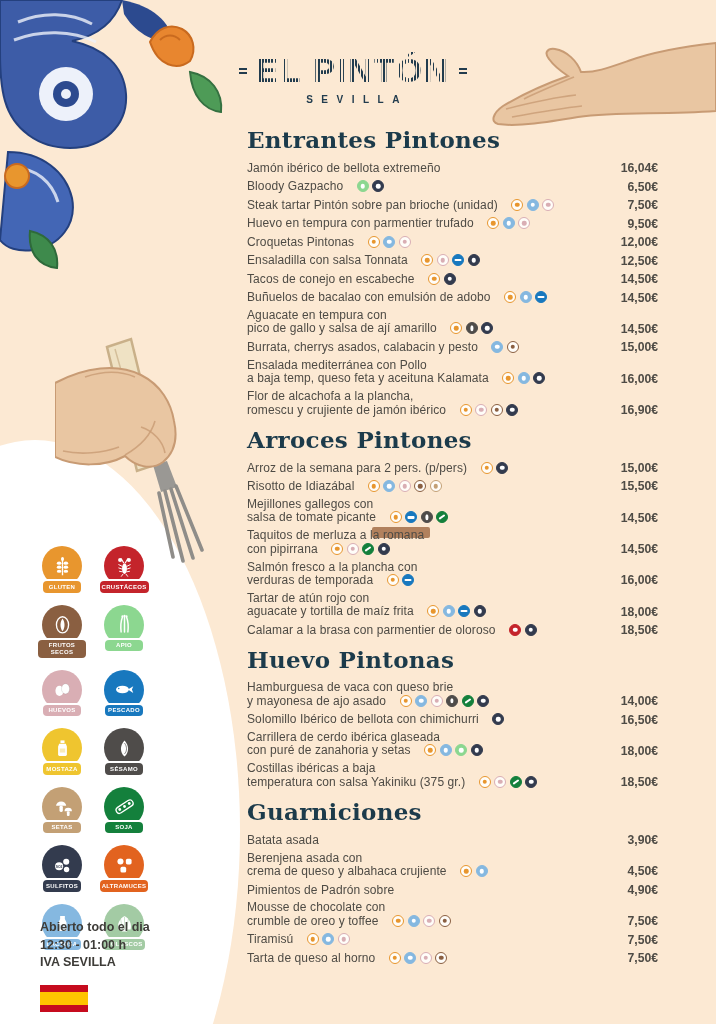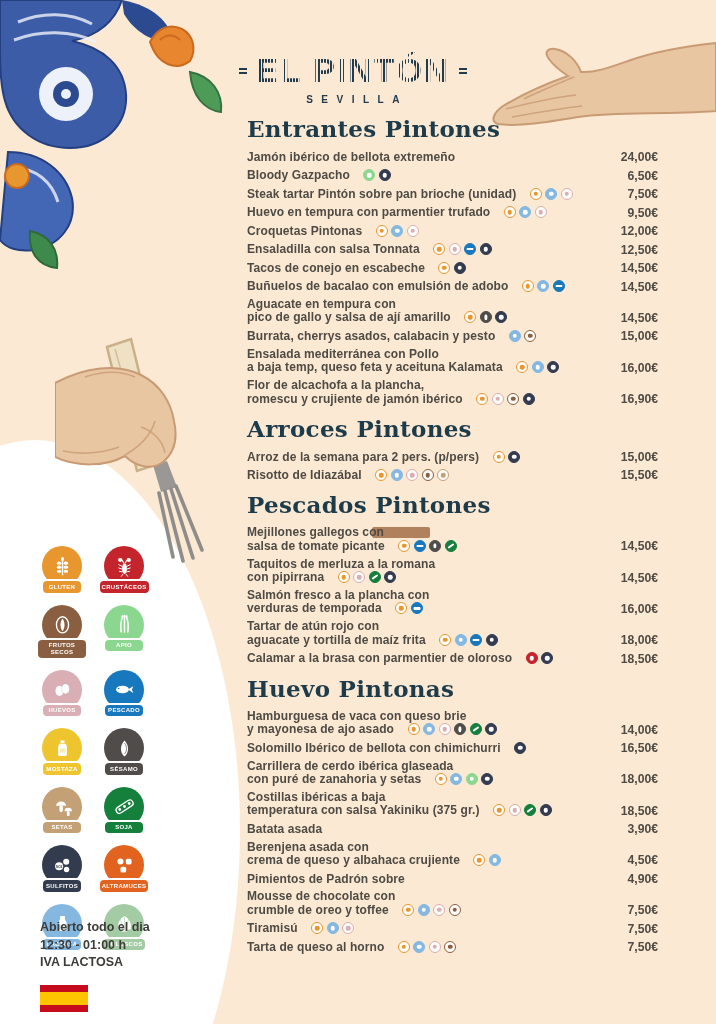--- a/index.html
+++ b/index.html
@@ -21,23 +21,23 @@
   @supports ((-webkit-background-clip:text) or (background-clip:text)){
     .logo-title{background:repeating-linear-gradient(90deg,#223C4E 0px,#223C4E 1.6px,rgba(0,0,0,0) 1.6px,rgba(0,0,0,0) 3.1px);
                 -webkit-background-clip:text;background-clip:text;color:transparent;}
   }
   .logo-sub{margin-top:4px;font-size:10px;font-weight:bold;letter-spacing:8.5px;
             padding-left:8px;color:#223C4E;}
   
   .menu{position:absolute;left:247px;top:116px;width:411px;z-index:3;color:#4E4B45;}
   .sec-title{font-family:"DejaVu Serif","Liberation Serif",serif;font-weight:bold;
              color:#1C3B4B;font-size:23px;line-height:26px;margin:10px 0 8px 0;letter-spacing:.3px;}
-  .menu > .sec:first-child .sec-title{margin-top:0;}
+  .menu > .sec:first-child .sec-title{margin-top:11px;}
   .row{display:flex;justify-content:space-between;align-items:flex-end;margin-bottom:4.5px;}
-  .iname{font-size:12px;font-weight:bold;line-height:13.4px;letter-spacing:.1px;}
+  .iname{font-size:12px;font-weight:normal;line-height:13.4px;letter-spacing:.1px;}
   .iprice{font-size:12.2px;font-weight:bold;white-space:nowrap;margin-left:8px;}
   .icons{margin-left:10px;white-space:nowrap;display:inline-block;}
   .dot{display:inline-block;width:12px;height:12px;border-radius:50%;margin-left:3.5px;
        vertical-align:-2px;position:relative;box-sizing:border-box;}
   .dot i{position:absolute;left:50%;top:50%;transform:translate(-50%,-50%);
          width:4.5px;height:4.5px;border-radius:50%;display:block;}
   .dot.d-pescado i{width:7px;height:2.2px;border-radius:1px;}
   .dot.d-soja i{width:7px;height:2.2px;border-radius:1px;transform:translate(-50%,-50%) rotate(-35deg);}
   .dot.d-sesamo i{width:3.2px;height:5.5px;border-radius:50%;}
   
@@ -113,21 +113,21 @@
         </span>
     </div>
     <div class="logo-sub">SEVILLA</div>
   </header>
 
   <main class="menu">
       <section class="sec">
         <h2 class="sec-title">Entrantes Pintones</h2>
         <div class="row">
           <div class="iname">Jamón ibérico de bellota extremeño</div>
-          <div class="iprice">24,00€</div>
+          <div class="iprice">16,04€</div>
         </div>
         <div class="row">
           <div class="iname">Bloody Gazpacho<span class="icons"><span class="dot d-apio" style="background: rgb(140, 215, 144); border: 1.6px solid rgb(140, 215, 144);"><i style="background: rgb(255, 255, 255);"></i></span><span class="dot d-sulfitos" style="background: rgb(51, 59, 78); border: 1.6px solid rgb(51, 59, 78);"><i style="background: rgb(255, 255, 255);"></i></span></span></div>
           <div class="iprice">6,50€</div>
         </div>
         <div class="row">
           <div class="iname">Steak tartar Pintón sobre pan brioche (unidad)<span class="icons"><span class="dot d-gluten" style="background: rgb(255, 253, 249); border: 1.6px solid rgb(232, 150, 46);"><i style="background: rgb(232, 150, 46);"></i></span><span class="dot d-lactosa" style="background: rgb(133, 184, 224); border: 1.6px solid rgb(133, 184, 224);"><i style="background: rgb(255, 255, 255);"></i></span><span class="dot d-huevos" style="background: rgb(255, 253, 249); border: 1.6px solid rgb(217, 174, 180);"><i style="background: rgb(217, 174, 180);"></i></span></span></div>
           <div class="iprice">7,50€</div>
         </div>
         <div class="row">
@@ -172,21 +172,20 @@
         <div class="row">
           <div class="iname">Arroz de la semana para 2 pers. (p/pers)<span class="icons"><span class="dot d-gluten" style="background: rgb(255, 253, 249); border: 1.6px solid rgb(232, 150, 46);"><i style="background: rgb(232, 150, 46);"></i></span><span class="dot d-sulfitos" style="background: rgb(51, 59, 78); border: 1.6px solid rgb(51, 59, 78);"><i style="background: rgb(255, 255, 255);"></i></span></span></div>
           <div class="iprice">15,00€</div>
         </div>
         <div class="row">
           <div class="iname">Risotto de Idiazábal<span class="icons"><span class="dot d-gluten" style="background: rgb(255, 253, 249); border: 1.6px solid rgb(232, 150, 46);"><i style="background: rgb(232, 150, 46);"></i></span><span class="dot d-lactosa" style="background: rgb(133, 184, 224); border: 1.6px solid rgb(133, 184, 224);"><i style="background: rgb(255, 255, 255);"></i></span><span class="dot d-huevos" style="background: rgb(255, 253, 249); border: 1.6px solid rgb(217, 174, 180);"><i style="background: rgb(217, 174, 180);"></i></span><span class="dot d-frutos_secos" style="background: rgb(255, 253, 249); border: 1.6px solid rgb(138, 95, 65);"><i style="background: rgb(138, 95, 65);"></i></span><span class="dot d-setas" style="background: rgb(255, 253, 249); border: 1.6px solid rgb(195, 160, 117);"><i style="background: rgb(195, 160, 117);"></i></span></span></div>
           <div class="iprice">15,50€</div>
         </div>
       </section>
       <section class="sec">
-        <h2 class="sec-title">Pescados Pintones</h2>
         <div class="row">
           <div class="iname">Mejillones gallegos con<br>salsa de tomate picante<span class="icons"><span class="dot d-gluten" style="background: rgb(255, 253, 249); border: 1.6px solid rgb(232, 150, 46);"><i style="background: rgb(232, 150, 46);"></i></span><span class="dot d-pescado" style="background: rgb(24, 120, 190); border: 1.6px solid rgb(24, 120, 190);"><i style="background: rgb(255, 255, 255);"></i></span><span class="dot d-sesamo" style="background: rgb(79, 76, 74); border: 1.6px solid rgb(79, 76, 74);"><i style="background: rgb(255, 255, 255);"></i></span><span class="dot d-soja" style="background: rgb(20, 128, 60); border: 1.6px solid rgb(20, 128, 60);"><i style="background: rgb(255, 255, 255);"></i></span></span></div>
           <div class="iprice">14,50€</div>
         </div>
         <div class="row">
           <div class="iname">Taquitos de merluza a la romana<br>con pipirrana<span class="icons"><span class="dot d-gluten" style="background: rgb(255, 253, 249); border: 1.6px solid rgb(232, 150, 46);"><i style="background: rgb(232, 150, 46);"></i></span><span class="dot d-huevos" style="background: rgb(255, 253, 249); border: 1.6px solid rgb(217, 174, 180);"><i style="background: rgb(217, 174, 180);"></i></span><span class="dot d-soja" style="background: rgb(20, 128, 60); border: 1.6px solid rgb(20, 128, 60);"><i style="background: rgb(255, 255, 255);"></i></span><span class="dot d-sulfitos" style="background: rgb(51, 59, 78); border: 1.6px solid rgb(51, 59, 78);"><i style="background: rgb(255, 255, 255);"></i></span></span></div>
           <div class="iprice">14,50€</div>
         </div>
         <div class="row">
           <div class="iname">Salmón fresco a la plancha con<br>verduras de temporada<span class="icons"><span class="dot d-gluten" style="background: rgb(255, 253, 249); border: 1.6px solid rgb(232, 150, 46);"><i style="background: rgb(232, 150, 46);"></i></span><span class="dot d-pescado" style="background: rgb(24, 120, 190); border: 1.6px solid rgb(24, 120, 190);"><i style="background: rgb(255, 255, 255);"></i></span></span></div>
@@ -214,20 +213,21 @@
         <div class="row">
           <div class="iname">Carrillera de cerdo ibérica glaseada<br>con puré de zanahoria y setas<span class="icons"><span class="dot d-gluten" style="background: rgb(255, 253, 249); border: 1.6px solid rgb(232, 150, 46);"><i style="background: rgb(232, 150, 46);"></i></span><span class="dot d-lactosa" style="background: rgb(133, 184, 224); border: 1.6px solid rgb(133, 184, 224);"><i style="background: rgb(255, 255, 255);"></i></span><span class="dot d-apio" style="background: rgb(140, 215, 144); border: 1.6px solid rgb(140, 215, 144);"><i style="background: rgb(255, 255, 255);"></i></span><span class="dot d-sulfitos" style="background: rgb(51, 59, 78); border: 1.6px solid rgb(51, 59, 78);"><i style="background: rgb(255, 255, 255);"></i></span></span></div>
           <div class="iprice">18,00€</div>
         </div>
         <div class="row">
           <div class="iname">Costillas ibéricas a baja<br>temperatura con salsa Yakiniku (375 gr.)<span class="icons"><span class="dot d-gluten" style="background: rgb(255, 253, 249); border: 1.6px solid rgb(232, 150, 46);"><i style="background: rgb(232, 150, 46);"></i></span><span class="dot d-huevos" style="background: rgb(255, 253, 249); border: 1.6px solid rgb(217, 174, 180);"><i style="background: rgb(217, 174, 180);"></i></span><span class="dot d-soja" style="background: rgb(20, 128, 60); border: 1.6px solid rgb(20, 128, 60);"><i style="background: rgb(255, 255, 255);"></i></span><span class="dot d-sulfitos" style="background: rgb(51, 59, 78); border: 1.6px solid rgb(51, 59, 78);"><i style="background: rgb(255, 255, 255);"></i></span></span></div>
           <div class="iprice">18,50€</div>
         </div>
       </section>
       <section class="sec">
+        <h2 class="sec-title">Guarniciones</h2>
         <div class="row">
           <div class="iname">Batata asada</div>
           <div class="iprice">3,90€</div>
         </div>
         <div class="row">
           <div class="iname">Berenjena asada con<br>crema de queso y albahaca crujiente<span class="icons"><span class="dot d-gluten" style="background: rgb(255, 253, 249); border: 1.6px solid rgb(232, 150, 46);"><i style="background: rgb(232, 150, 46);"></i></span><span class="dot d-lactosa" style="background: rgb(133, 184, 224); border: 1.6px solid rgb(133, 184, 224);"><i style="background: rgb(255, 255, 255);"></i></span></span></div>
           <div class="iprice">4,50€</div>
         </div>
         <div class="row">
           <div class="iname">Pimientos de Padrón sobre</div>
@@ -411,17 +411,17 @@
             <rect x="16" y="29" width="8" height="3" rx="1" fill="#fff"></rect>
           </svg>
         </div>
         <div class="lg-pill" style="background: rgb(163, 203, 164);">MOLUSCOS</div>
       </div>
     </aside>
 
   <div class="footer">
     <div>Abierto todo el dia</div>
     <div>12:30 - 01:00 h</div>
-    <div>IVA LACTOSA</div>
+    <div>IVA SEVILLA</div>
   </div>
   <div class="flag"></div>
 
 </div>
 
 </body></html>

